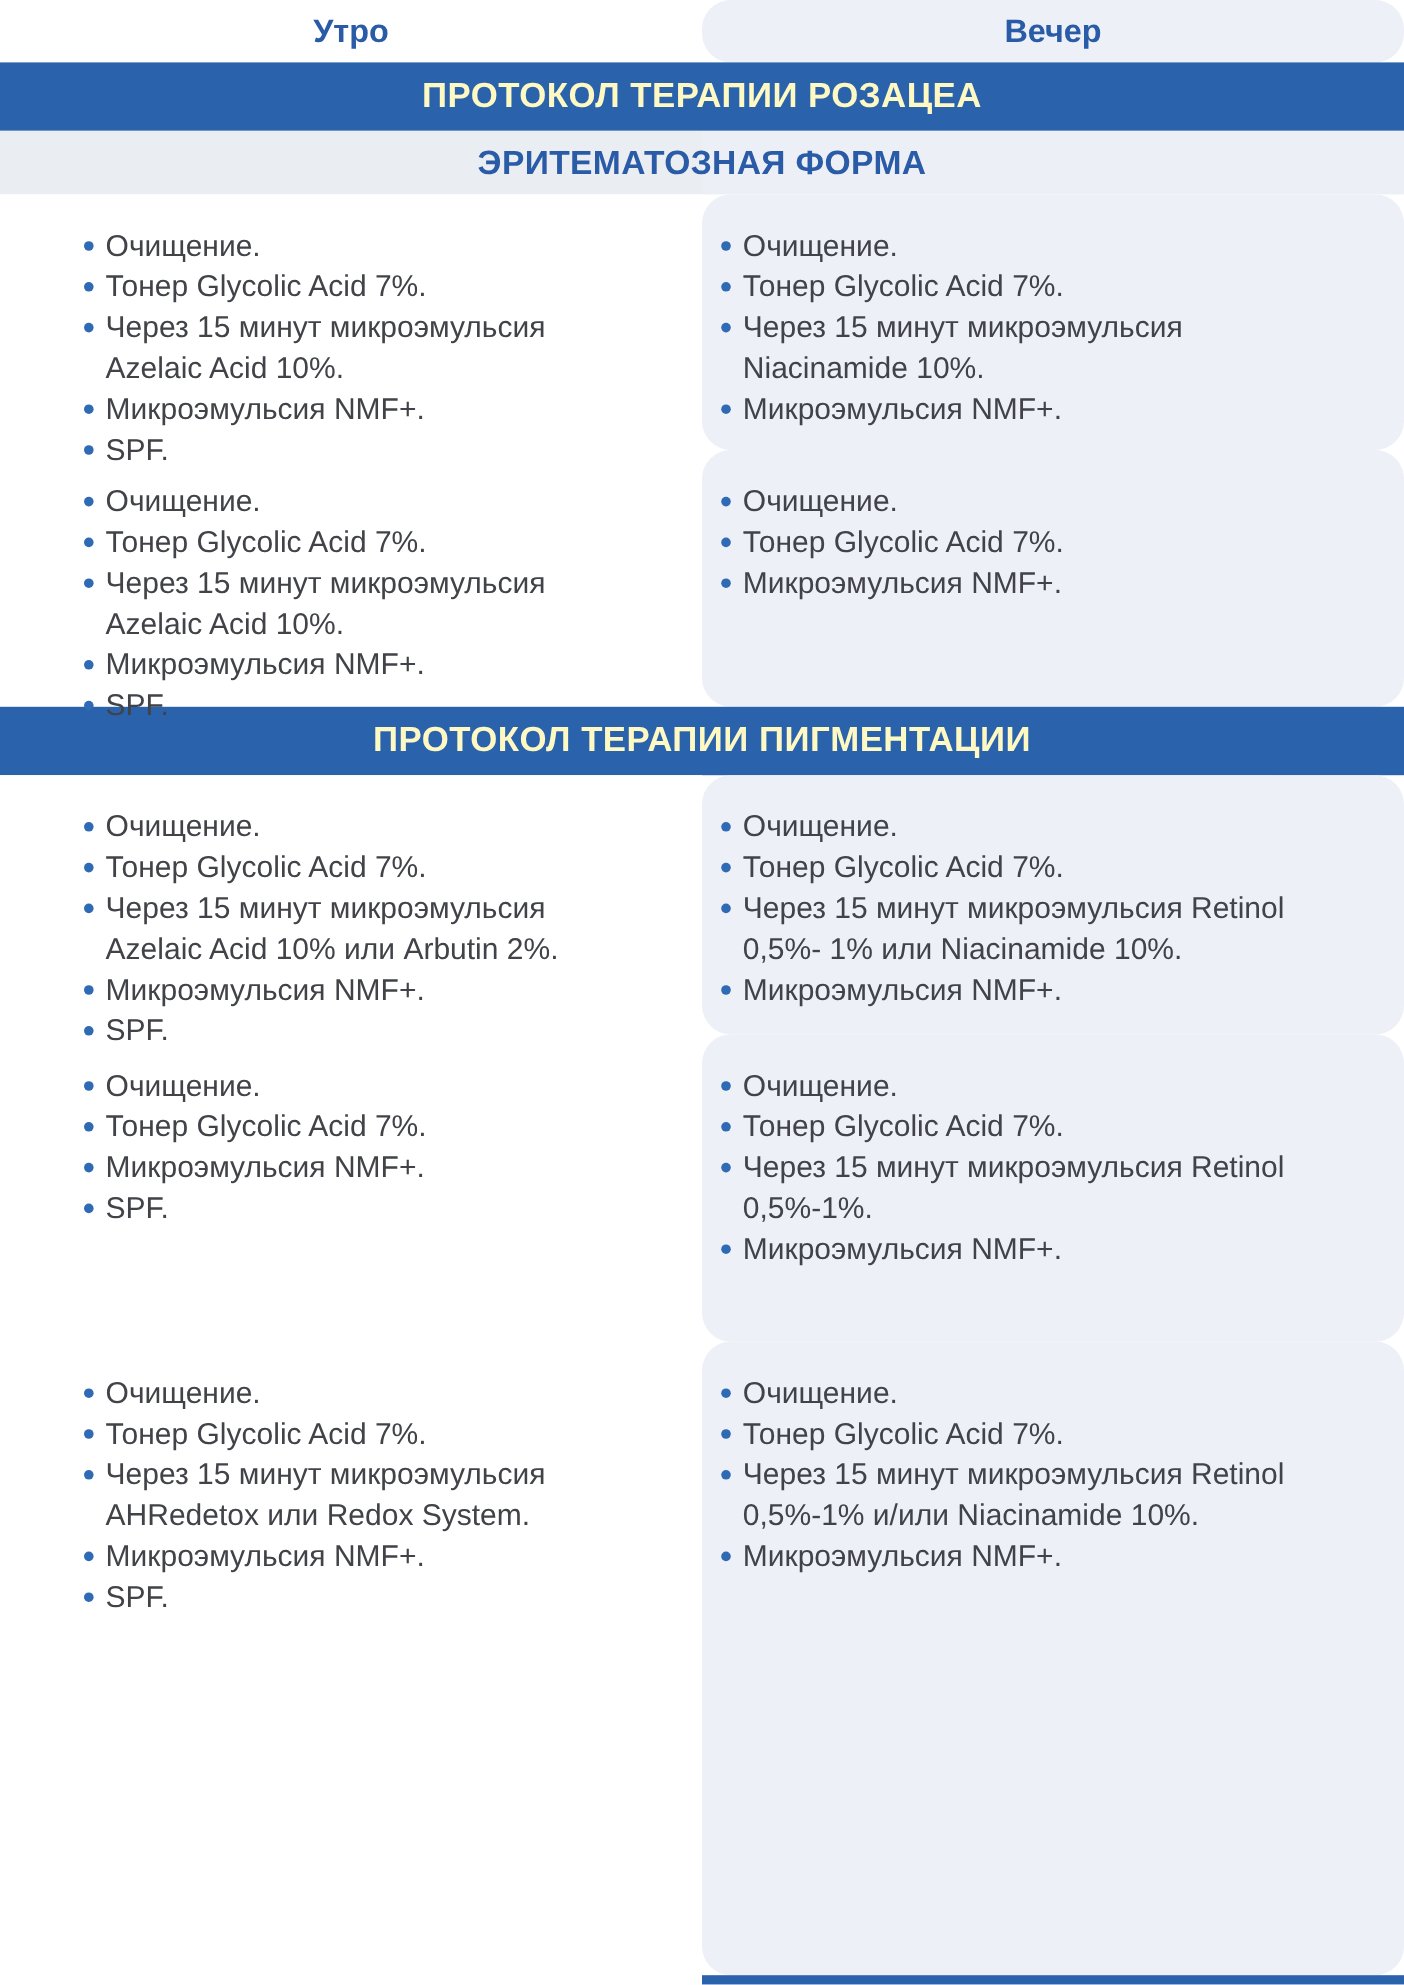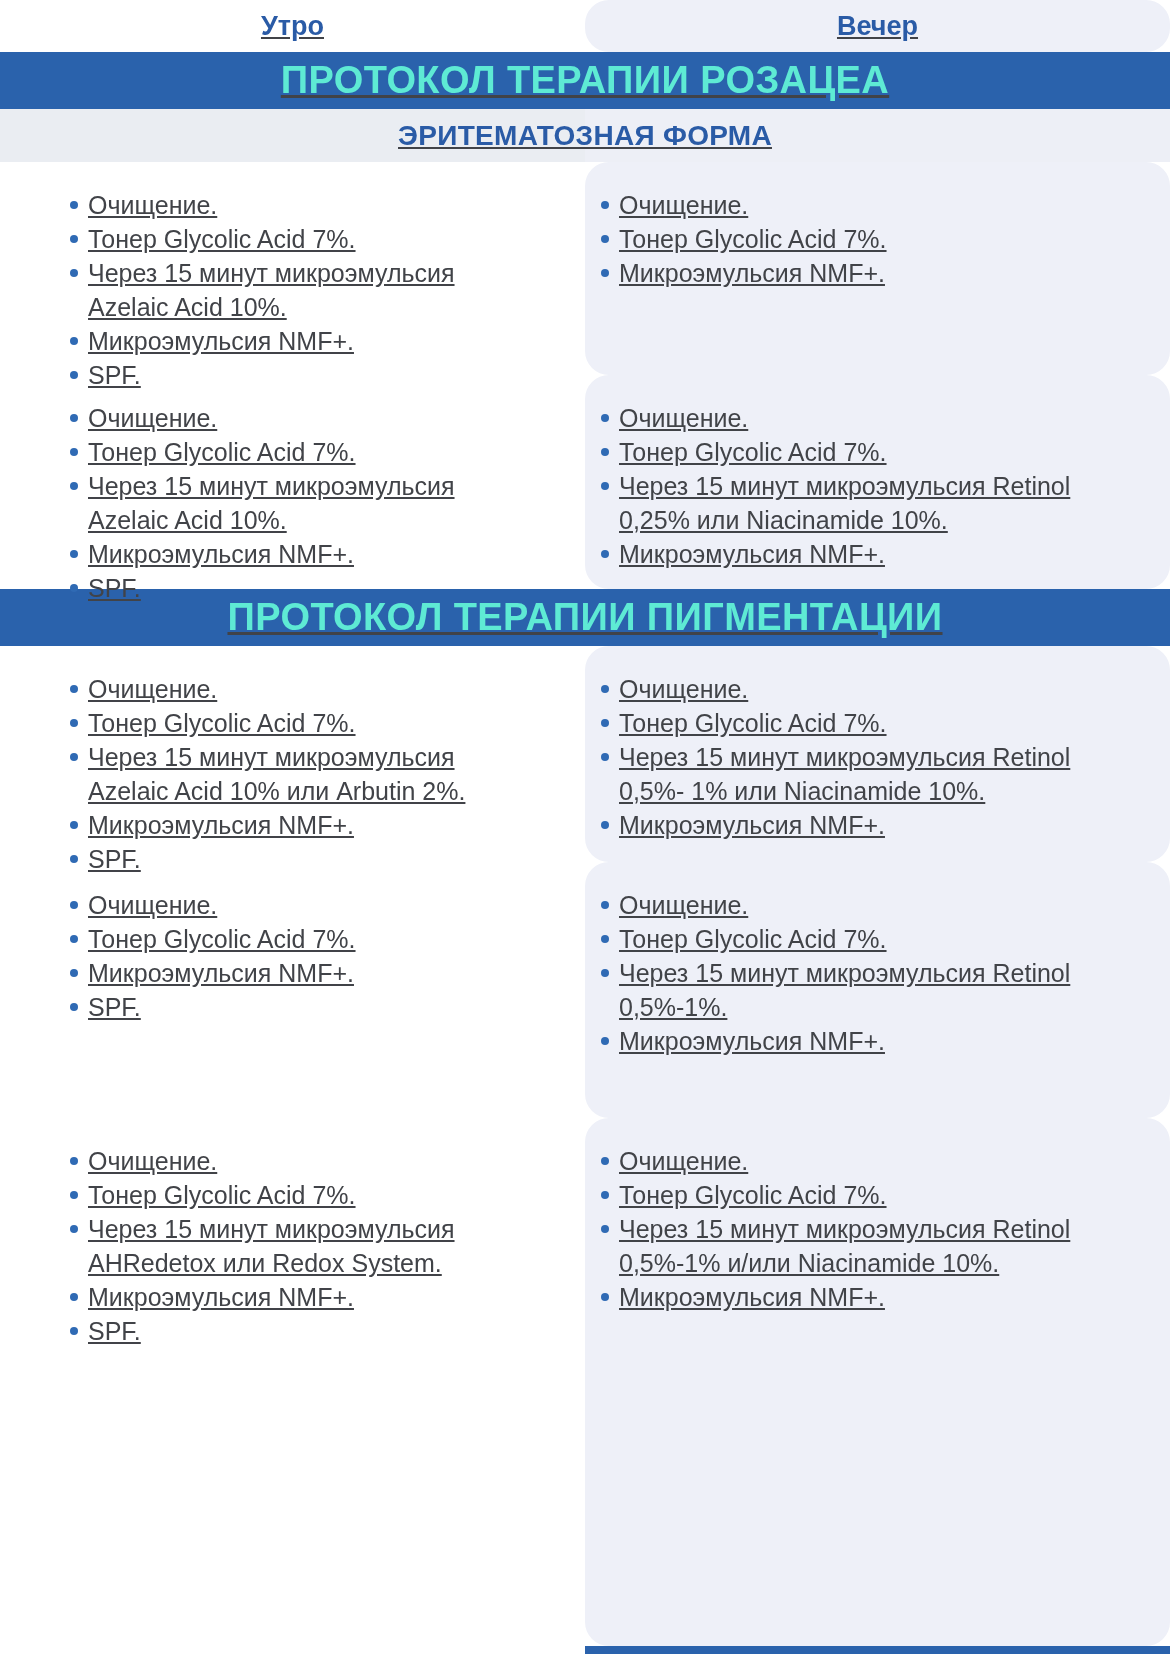--- a/index.html
+++ b/index.html
@@ -17,39 +17,38 @@
     font-family:"Liberation Sans","DejaVu Sans",sans-serif;
     color:var(--text);
   }
   .page{
     width:1170px;
     height:1654px;
     display:flex;
     flex-direction:column;
     overflow:hidden;
     background:#ffffff;
-    text-decoration:underline;
   }
   .row{display:flex;}
   .cell{width:585px;flex:0 0 585px;}
   .evening-bgc{background:var(--evening-bg);border-radius:24px;}
 
   
   .header-row{height:52px;flex:0 0 52px;}
   .col-head{
     display:flex;align-items:center;justify-content:center;
     font-size:27px;font-weight:bold;color:var(--heading-blue);
   }
 
   
   .banner-main{
     height:57px;flex:0 0 57px;
     background:var(--banner-blue);
-    color:#5eead4;
-    font-size:38px;font-weight:bold;letter-spacing:0.4px;
+    color:#fef9c3;
+    font-size:29px;font-weight:bold;letter-spacing:0.4px;
     display:flex;align-items:center;justify-content:center;
     text-align:center;
   }
   
   .banner-sub{
     height:53px;flex:0 0 53px;
     background:linear-gradient(to right,var(--sub-bg-left) 0%,var(--sub-bg-left) 50%,var(--sub-bg-right) 50%,var(--sub-bg-right) 100%);
     color:var(--heading-blue);
     font-size:28px;font-weight:bold;letter-spacing:0.3px;
     display:flex;align-items:center;justify-content:center;
@@ -108,41 +107,41 @@
           <li>Тонер Glycolic Acid 7%.</li>
           <li>Через 15 минут микроэмульсия Azelaic Acid 10%.</li>
           <li>Микроэмульсия NMF+.</li>
           <li>SPF.</li>
         </ul>
     </div>
     <div class="cell evening evening-bgc">
       <ul class="protocol">
           <li>Очищение.</li>
           <li>Тонер Glycolic Acid 7%.</li>
+          <li>Через 15 минут микроэмульсия Niacinamide 10%.</li>
           <li>Микроэмульсия NMF+.</li>
         </ul>
     </div>
   </div>
 
 
   <div class="row content-row row-papulopustular">
     <div class="cell morning">
       <ul class="protocol">
           <li>Очищение.</li>
           <li>Тонер Glycolic Acid 7%.</li>
           <li>Через 15 минут микроэмульсия Azelaic Acid 10%.</li>
           <li>Микроэмульсия NMF+.</li>
           <li>SPF.</li>
         </ul>
     </div>
     <div class="cell evening evening-bgc">
       <ul class="protocol">
           <li>Очищение.</li>
           <li>Тонер Glycolic Acid 7%.</li>
-          <li>Через 15 минут микроэмульсия Retinol 0,25% или Niacinamide 10%.</li>
           <li>Микроэмульсия NMF+.</li>
         </ul>
     </div>
   </div>
 
   <div class="banner-main">ПРОТОКОЛ ТЕРАПИИ ПИГМЕНТАЦИИ</div>
 
   <div class="row content-row row-pigmentation">
     <div class="cell morning">
       <ul class="protocol">

